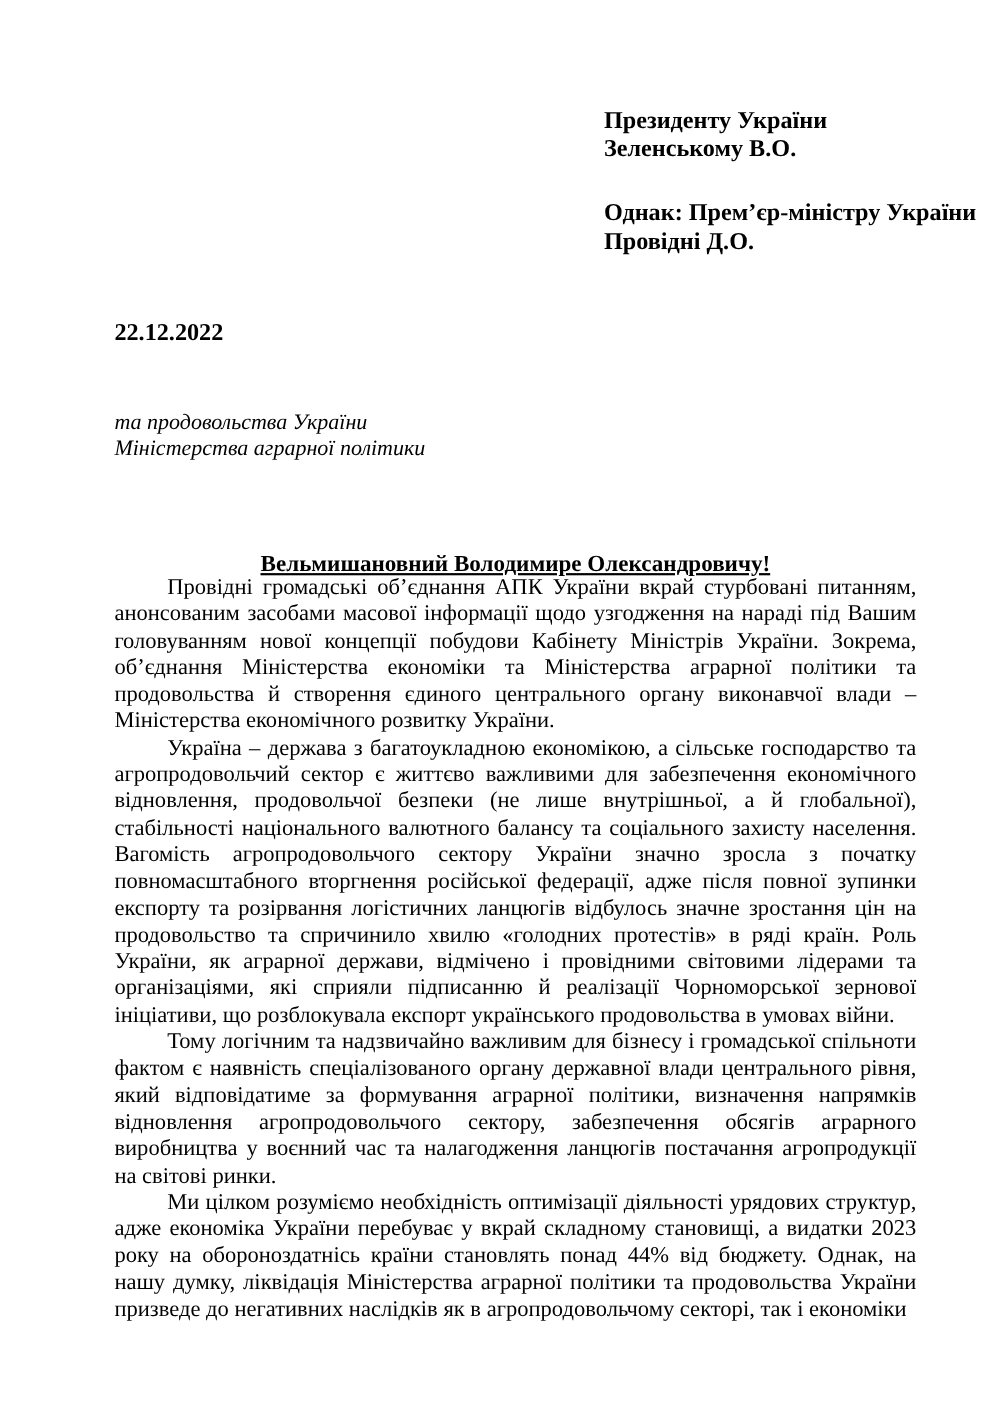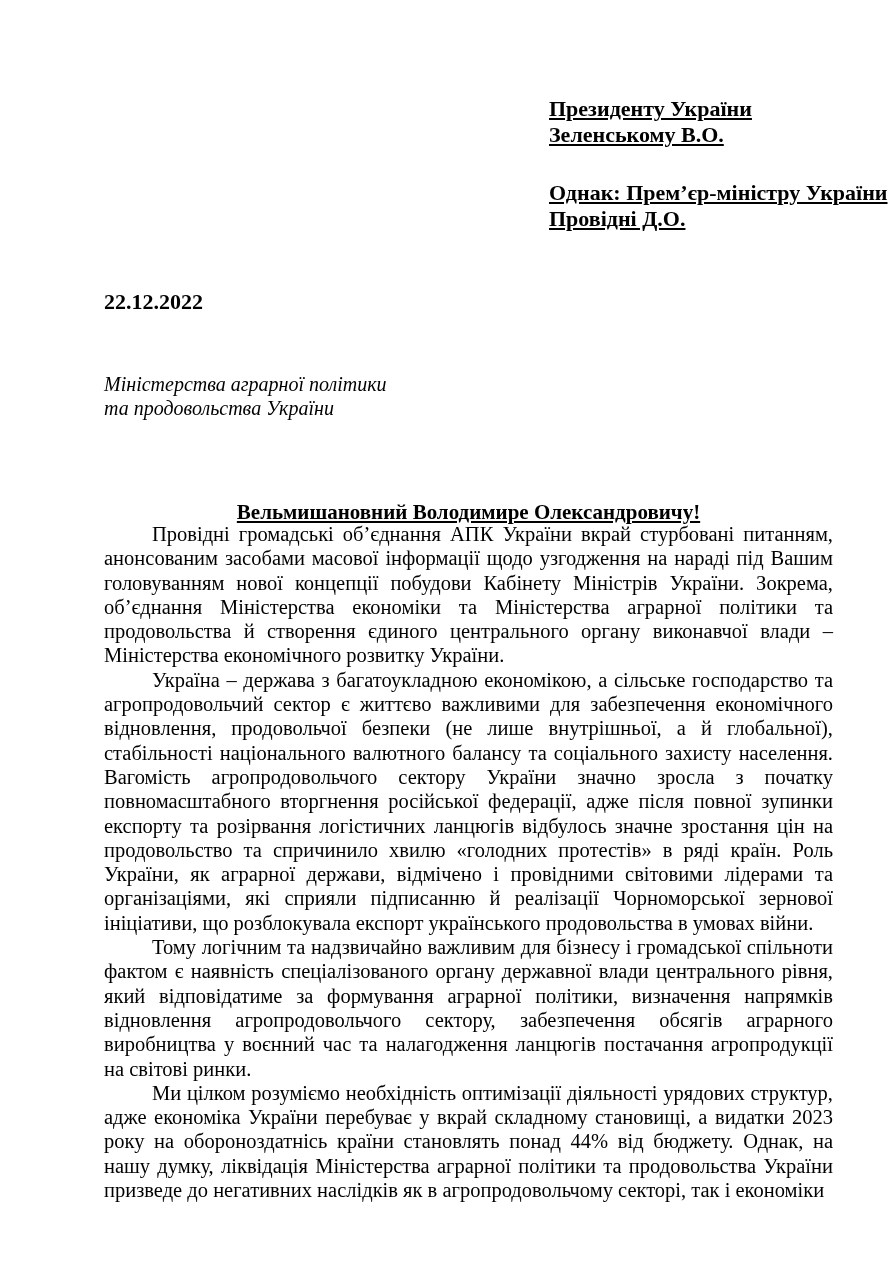--- a/index.html
+++ b/index.html
@@ -17,21 +17,20 @@
     overflow: hidden;
   }
   .addressee {
     position: absolute;
     left: 549px;
     top: 96px;
     font-weight: bold;
     font-size: 22px;
     line-height: 26px;
     white-space: nowrap;
-    text-decoration: underline;
   }
   .addressee p { margin: 0; }
   .addressee .copy-group { margin-top: 32px; }
   .date-line {
     position: absolute;
     left: 104px;
     top: 289px;
     font-weight: bold;
     font-size: 22px;
     line-height: 26px;
@@ -82,22 +81,22 @@
     </div>
     <div class="copy-group">
       <p>Однак: Прем’єр-міністру України</p>
       <p>Провідні Д.О.</p>
     </div>
   </div>
 
   <div class="date-line">22.12.2022</div>
 
   <div class="subject-block">
+    <p>та продовольства України</p>
     <p>Міністерства аграрної політики</p>
-    <p>та продовольства України</p>
   </div>
 
   <div class="salutation">Вельмишановний Володимире Олександровичу!</div>
 
   <div class="body-text">
     <p>Провідні громадські об’єднання АПК України вкрай стурбовані питанням, анонсованим засобами масової інформації щодо узгодження на нараді під Вашим головуванням нової концепції побудови Кабінету Міністрів України. Зокрема, об’єднання Міністерства економіки та Міністерства аграрної політики та продовольства й створення єдиного центрального органу виконавчої влади – Міністерства економічного розвитку України.</p>
     <p>Україна – держава з багатоукладною економікою, а сільське господарство та агропродовольчий сектор є життєво важливими для забезпечення економічного відновлення, продовольчої безпеки (не лише внутрішньої, а й глобальної), стабільності національного валютного балансу та соціального захисту населення. Вагомість агропродовольчого сектору України значно зросла з початку повномасштабного вторгнення російської федерації, адже після повної зупинки експорту та розірвання логістичних ланцюгів відбулось значне зростання цін на продовольство та спричинило хвилю «голодних протестів» в ряді країн. Роль України, як аграрної держави, відмічено і провідними світовими лідерами та організаціями, які сприяли підписанню й реалізації Чорноморської зернової ініціативи, що розблокувала експорт українського продовольства в умовах війни.</p>
     <p>Тому логічним та надзвичайно важливим для бізнесу і громадської спільноти фактом є наявність спеціалізованого органу державної влади центрального рівня, який відповідатиме за формування аграрної політики, визначення напрямків відновлення агропродовольчого сектору, забезпечення обсягів аграрного виробництва у воєнний час та налагодження ланцюгів постачання агропродукції на світові ринки.</p>
     <p>Ми цілком розуміємо необхідність оптимізації діяльності урядових структур, адже економіка України перебуває у вкрай складному становищі, а видатки 2023 року на обороноздатнісь країни становлять понад 44% від бюджету. Однак, на нашу думку, ліквідація Міністерства аграрної політики та продовольства України призведе до негативних наслідків як в агропродовольчому секторі, так і економіки</p>
   </div>

